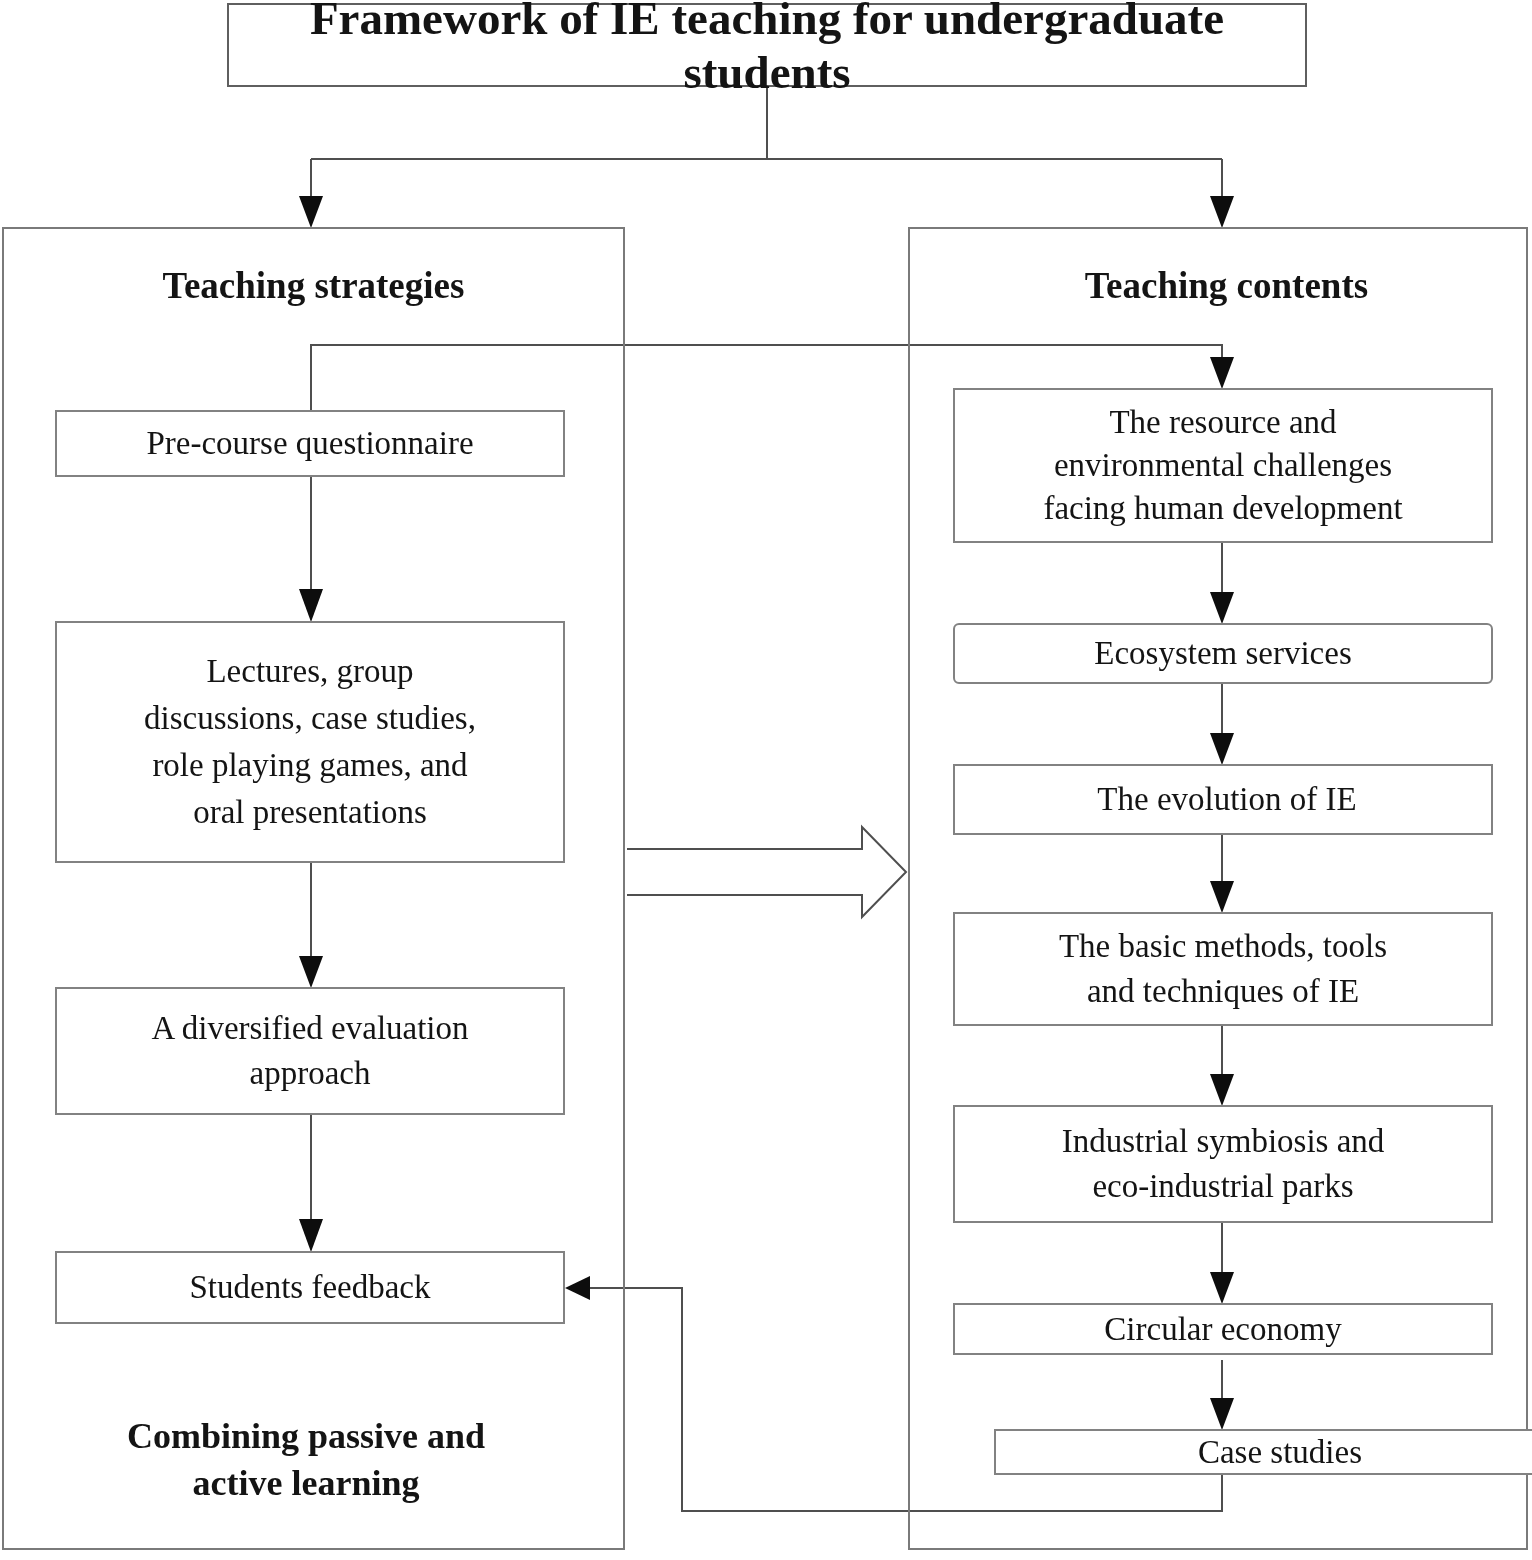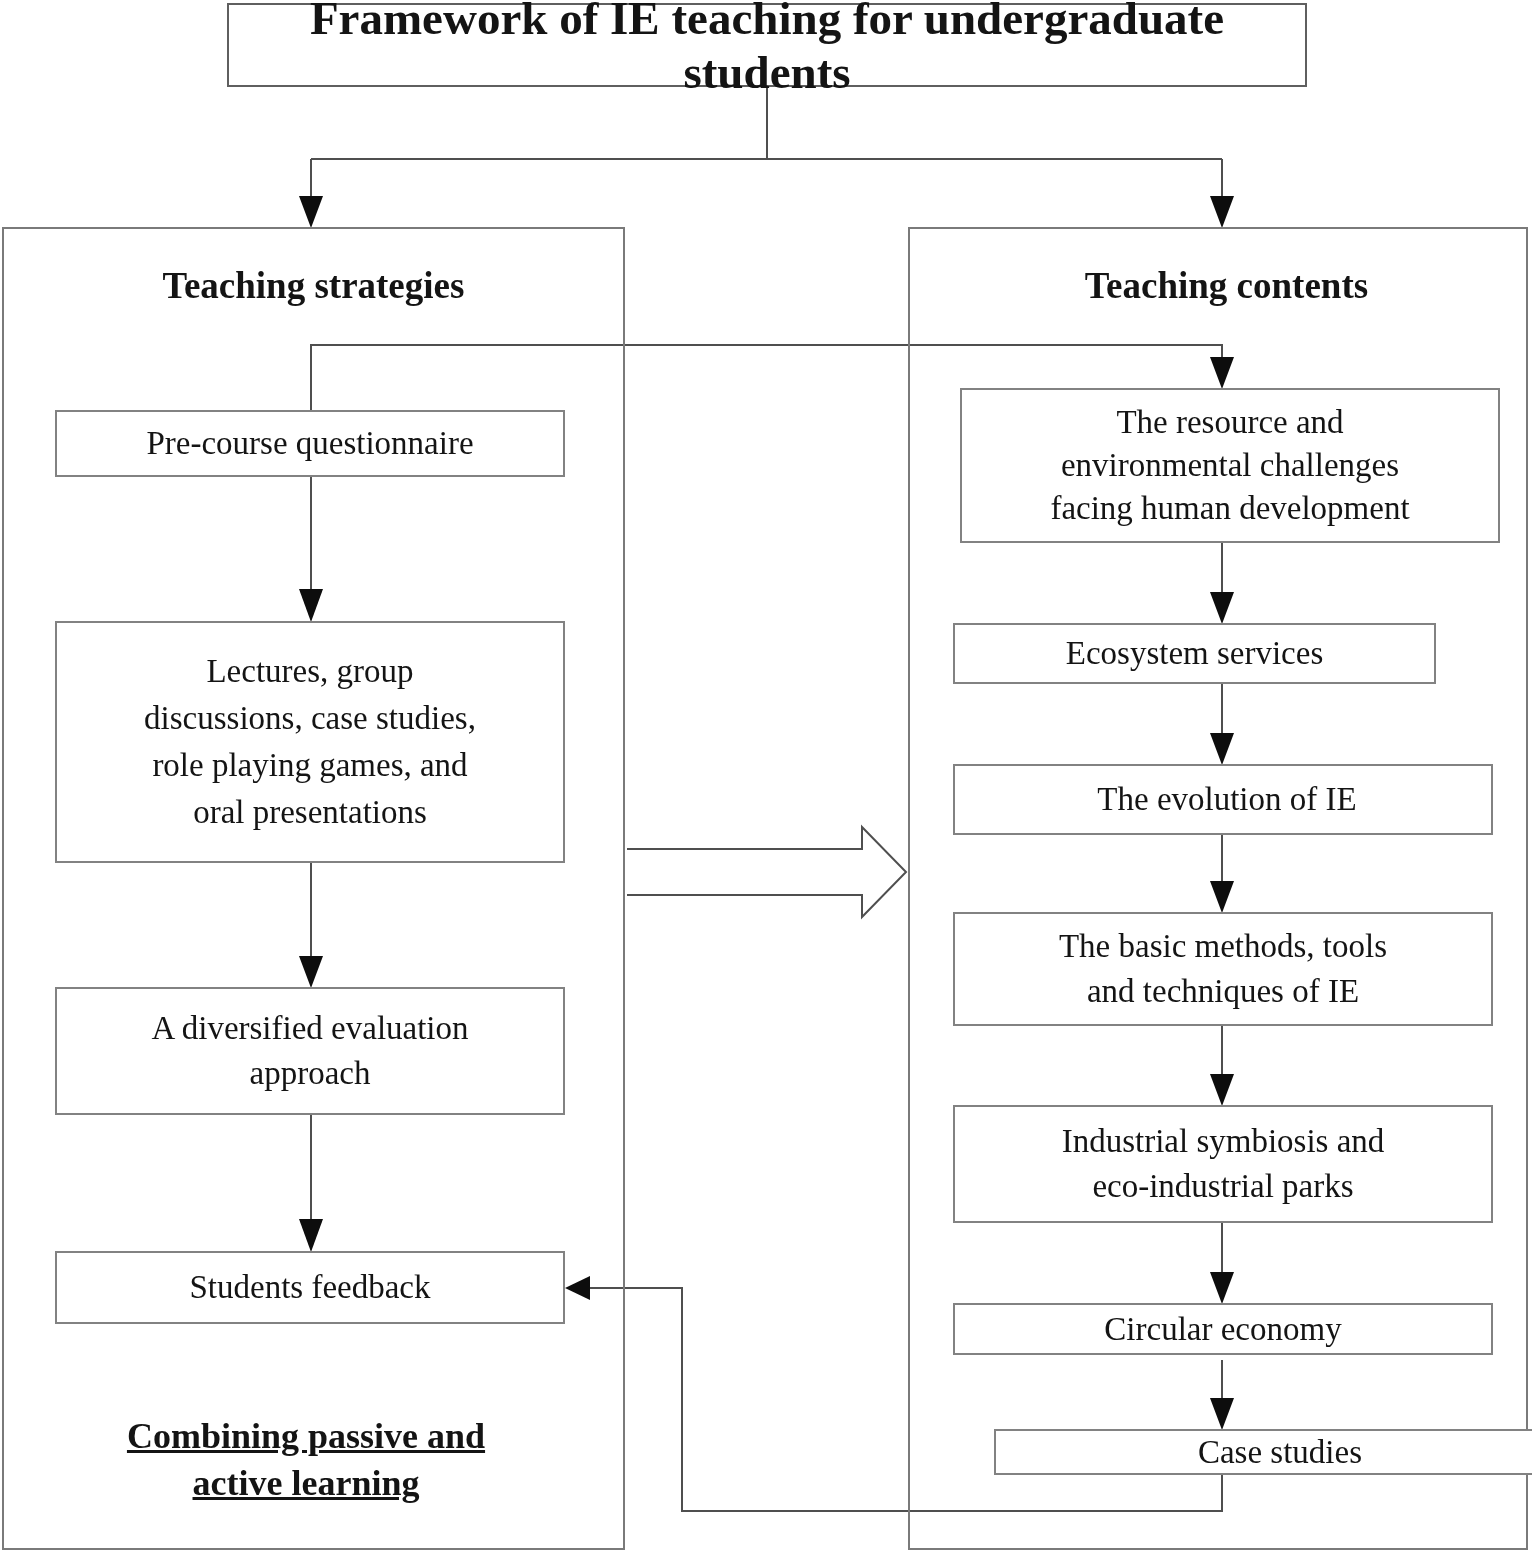--- a/index.html
+++ b/index.html
@@ -20,21 +20,21 @@
   .ahead{fill:var(--color-arrow);stroke:none;}
   .hollow{fill:#ffffff;stroke:var(--color-line);stroke-width:2;}
   .box{
     position:absolute;z-index:2;box-sizing:border-box;
     border:2px solid var(--color-border);
     display:flex;align-items:center;justify-content:center;
     text-align:center;white-space:pre-line;
   }
   .panel{background:transparent;border-color:#7a7a7a;}
   .node{background:#ffffff;font-size:33px;line-height:45px;}
-  .node.tight{line-height:43px;margin-left:7px;}
+  .node.tight{line-height:43px;}
   .node.wide{line-height:47px;}
   .title-node{background:#ffffff;border-color:#5f5f5f;font-size:47px;font-weight:bold;}
   .headline{
     position:absolute;z-index:2;display:flex;align-items:center;justify-content:center;
     font-size:37px;font-weight:bold;text-align:center;white-space:pre-line;
   }
   .caption{font-size:36px;line-height:47px;}
 </style>
 </head>
 <body>
@@ -91,27 +91,27 @@
 
   <div class="box node" style="left:55px;top:410px;width:510px;height:67px;">Pre-course questionnaire</div>
   <div class="box node wide" style="left:55px;top:621px;width:510px;height:242px;">Lectures, group
 discussions, case studies,
 role playing games, and
 oral presentations</div>
   <div class="box node" style="left:55px;top:987px;width:510px;height:128px;">A diversified evaluation
 approach</div>
   <div class="box node" style="left:55px;top:1251px;width:510px;height:73px;">Students feedback</div>
 
-  <div class="headline caption" style="left:36px;top:1412px;width:540px;height:96px;text-decoration:underline;">Combining passive and
+  <div class="headline caption" style="left:36px;top:1412px;width:540px;height:96px;">Combining passive and
 active learning</div>
 
   <div class="box node tight" style="left:953px;top:388px;width:540px;height:155px;">The resource and
 environmental challenges
 facing human development</div>
-  <div class="box node" style="left:953px;top:623px;width:483px;height:61px;">Ecosystem services</div>
+  <div class="box node" style="left:953px;top:623px;width:540px;height:61px;border-radius:6px;">Ecosystem services</div>
   <div class="box node" style="left:953px;top:764px;width:540px;height:71px;padding-left:8px;">The evolution of IE</div>
   <div class="box node" style="left:953px;top:912px;width:540px;height:114px;">The basic methods, tools
 and techniques of IE</div>
   <div class="box node" style="left:953px;top:1105px;width:540px;height:118px;">Industrial symbiosis and
 eco-industrial parks</div>
   <div class="box node" style="left:953px;top:1303px;width:540px;height:52px;">Circular economy</div>
   <div class="box node" style="left:994px;top:1429px;width:540px;height:46px;padding-left:32px;">Case studies</div>
 
 </div>
 

